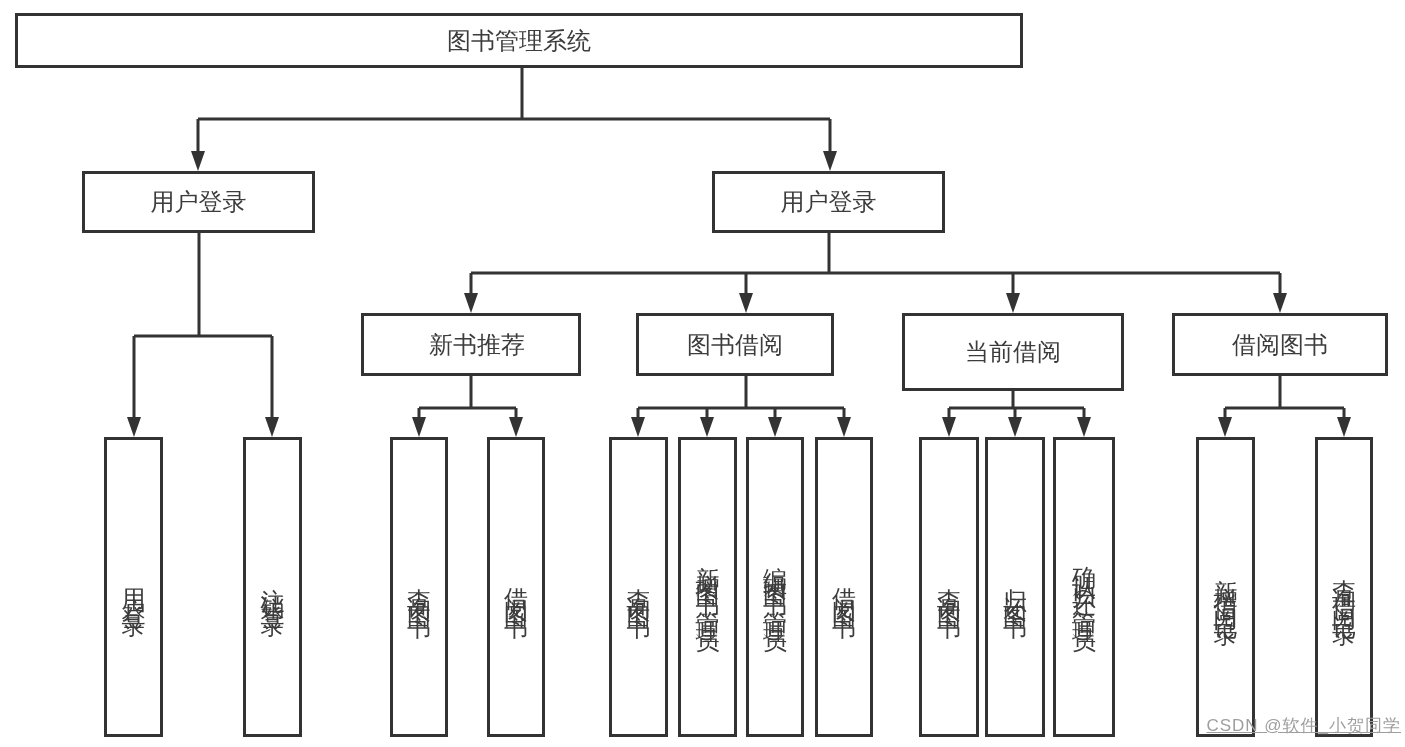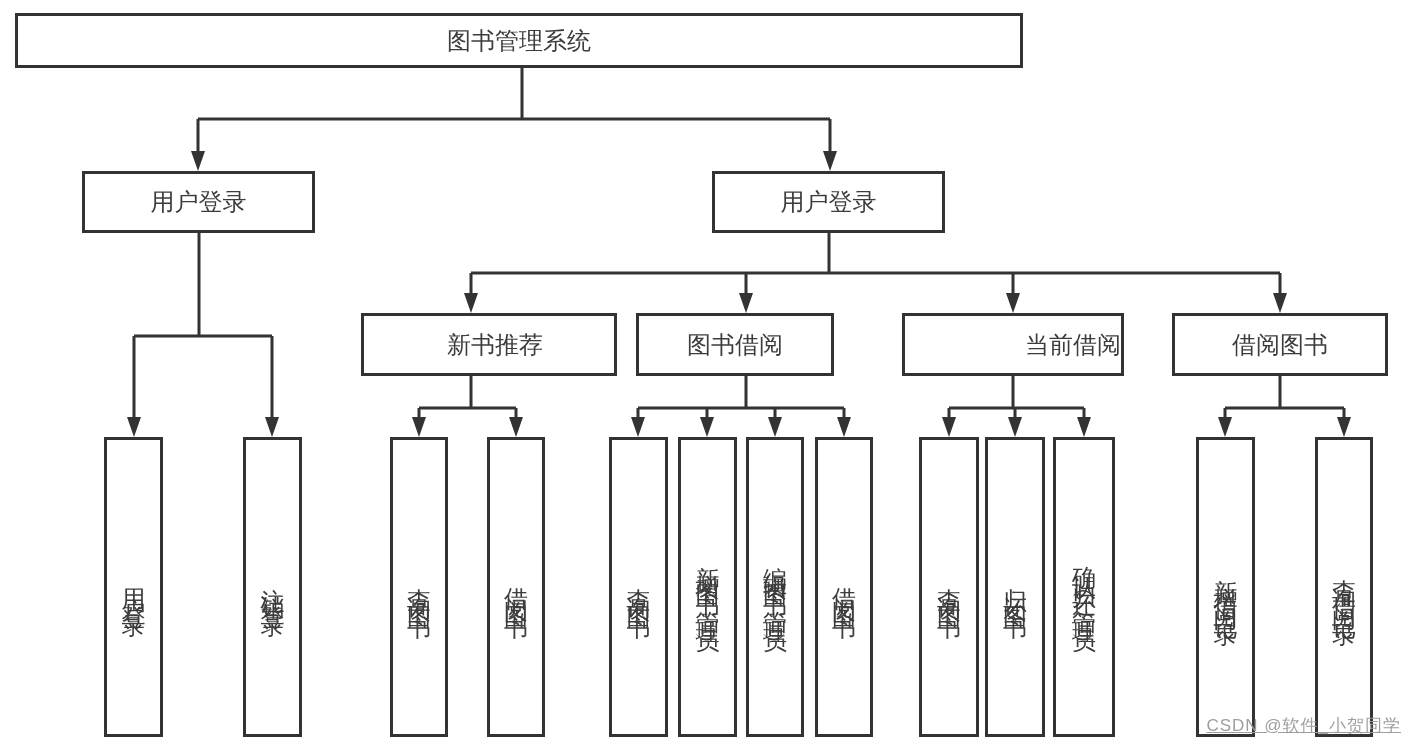--- a/index.html
+++ b/index.html
@@ -105,27 +105,27 @@
     <span>图书管理系统</span>
   </div>
 
   <div class="box" style="left:82px;top:171px;width:233px;height:62px;">
     <span>用户登录</span>
   </div>
   <div class="box" style="left:712px;top:171px;width:233px;height:62px;">
     <span>用户登录</span>
   </div>
 
-  <div class="box" style="left:361px;top:313px;width:256px;height:63px;padding-left:12px;">
+  <div class="box" style="left:361px;top:313px;width:220px;height:63px;padding-left:12px;">
     <span>新书推荐</span>
   </div>
   <div class="box" style="left:636px;top:313px;width:198px;height:63px;">
     <span>图书借阅</span>
   </div>
-  <div class="box" style="left:902px;top:313px;width:222px;height:63px;justify-content:flex-end;">
+  <div class="box" style="left:902px;top:313px;width:222px;height:78px;">
     <span>当前借阅</span>
   </div>
   <div class="box" style="left:1172px;top:313px;width:216px;height:63px;">
     <span>借阅图书</span>
   </div>
 
   <div class="box" style="left:104px;top:437px;width:59px;height:300px;">
     <span class="vlabel">用户登录</span>
   </div>
   <div class="box" style="left:243px;top:437px;width:59px;height:300px;">

